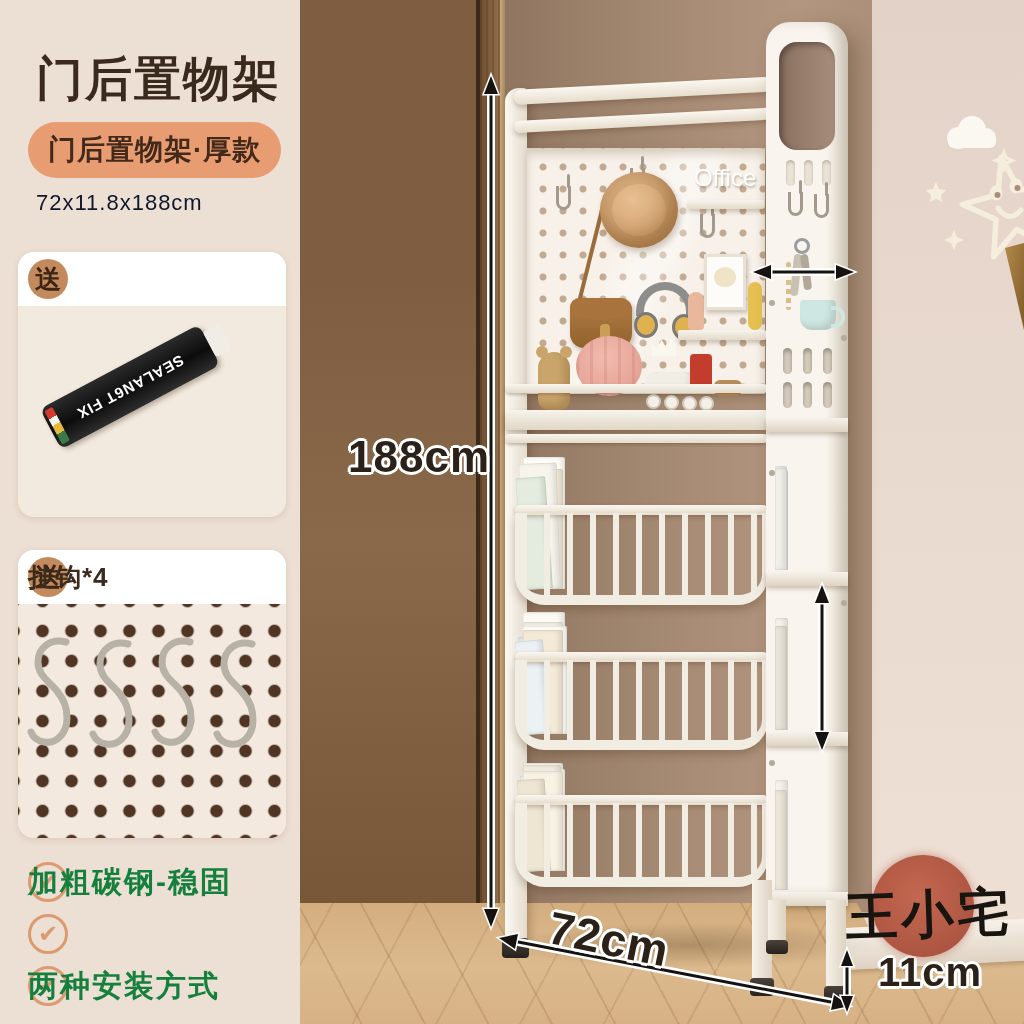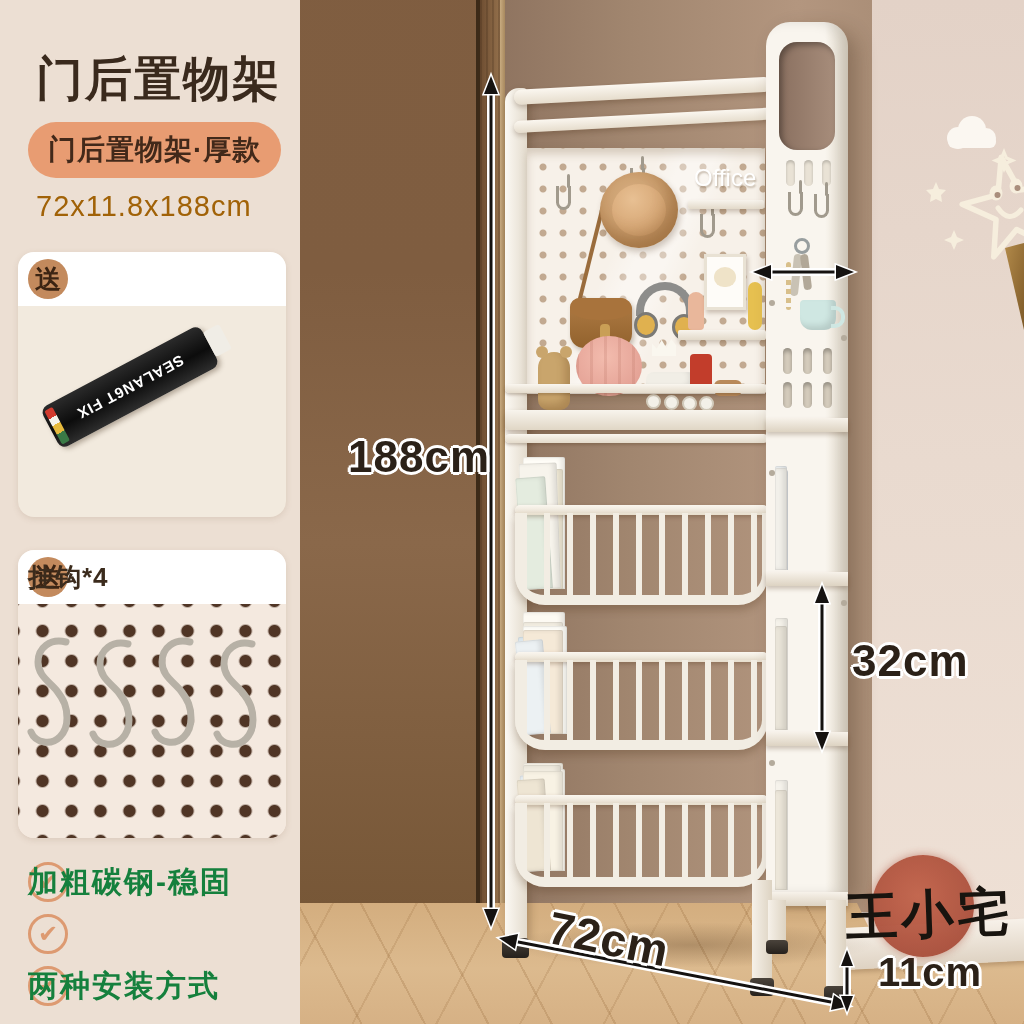--- a/index.html
+++ b/index.html
@@ -145,21 +145,21 @@
   .stamp{left:872px;top:855px;width:102px;height:102px;border-radius:50%;opacity:.92;
     background:radial-gradient(circle at 45% 40%,#c05e45,#a84a36 72%);box-shadow:0 0 10px rgba(168,74,54,.55);}
   .stamp-text{left:842px;top:880px;width:175px;text-align:center;transform:rotate(-2deg);
     font-family:"DejaVu Serif","Liberation Serif",serif;font-weight:bold;font-size:52px;color:#18140f;letter-spacing:4px;}
 
   
   .panel{left:0;top:0;width:300px;height:1024px;background:#ecdfd3;}
   .p-title{left:36px;top:48px;font-size:47px;font-weight:900;color:#3a2a1d;letter-spacing:2px;}
   .p-pill{left:28px;top:122px;padding:9px 20px;border-radius:28px;background:#e89c72;
     font-size:28px;font-weight:bold;color:#42291a;letter-spacing:1px;}
-  .p-size{left:36px;top:190px;font-size:29px;color:#a16207;letter-spacing:1px;}
+  .p-size{left:36px;top:190px;font-size:22px;color:#0f172a;letter-spacing:1px;}
   .card{left:18px;width:268px;border-radius:16px;overflow:hidden;box-shadow:0 2px 6px rgba(120,90,60,.15);}
   .card-1{top:252px;height:265px;background:#f2eade;}
   .card-2{top:550px;height:288px;background:#f6ebe2;}
   .card-head{position:absolute;left:0;top:0;width:100%;height:54px;background:#ffffff;display:flex;align-items:center;gap:10px;padding:0 10px;}
   .badge{position:relative;flex:0 0 auto;width:40px;height:40px;border-radius:50%;background:#c38a5d;
     display:flex;align-items:center;justify-content:center;font-size:26px;font-weight:bold;color:#3b2413;}
   .card-title{position:relative;font-size:26px;font-weight:bold;color:#3b2b1c;letter-spacing:1px;}
   .tube{left:22px;top:112px;width:180px;height:46px;border-radius:8px;transform:rotate(-28deg);
     background:linear-gradient(180deg,#2b2b2b,#0c0c0c 55%,#2e2e2e);display:flex;align-items:center;justify-content:center;
     box-shadow:2px 3px 5px rgba(60,40,20,.35);}
@@ -366,21 +366,20 @@
       <g>
         <line x1="847" y1="962" x2="847" y2="1000" stroke="#fff" stroke-width="8"></line>
         <line x1="847" y1="962" x2="847" y2="1000" stroke="#151210" stroke-width="3"></line>
         <polygon points="847,950 841,966 853,966" fill="#151210" stroke="#fff" stroke-width="3" paint-order="stroke"></polygon>
         <polygon points="847,1012 841,996 853,996" fill="#151210" stroke="#fff" stroke-width="3" paint-order="stroke"></polygon>
       </g>
     </g>
   </svg>
 
   <div class="dim dim-h">188cm</div>
-  <div class="dim dim-t">32cm</div>
   <div class="dim dim-w">72cm</div>
   <div class="dim dim-f">11cm</div>
 
   <div class="stamp"></div>
   <div class="stamp-text">王小宅</div>
 
   <div class="panel">
     <div class="p-title">门后置物架</div>
     <div class="p-pill">门后置物架·厚款</div>
     <div class="p-size">72x11.8x188cm</div>

